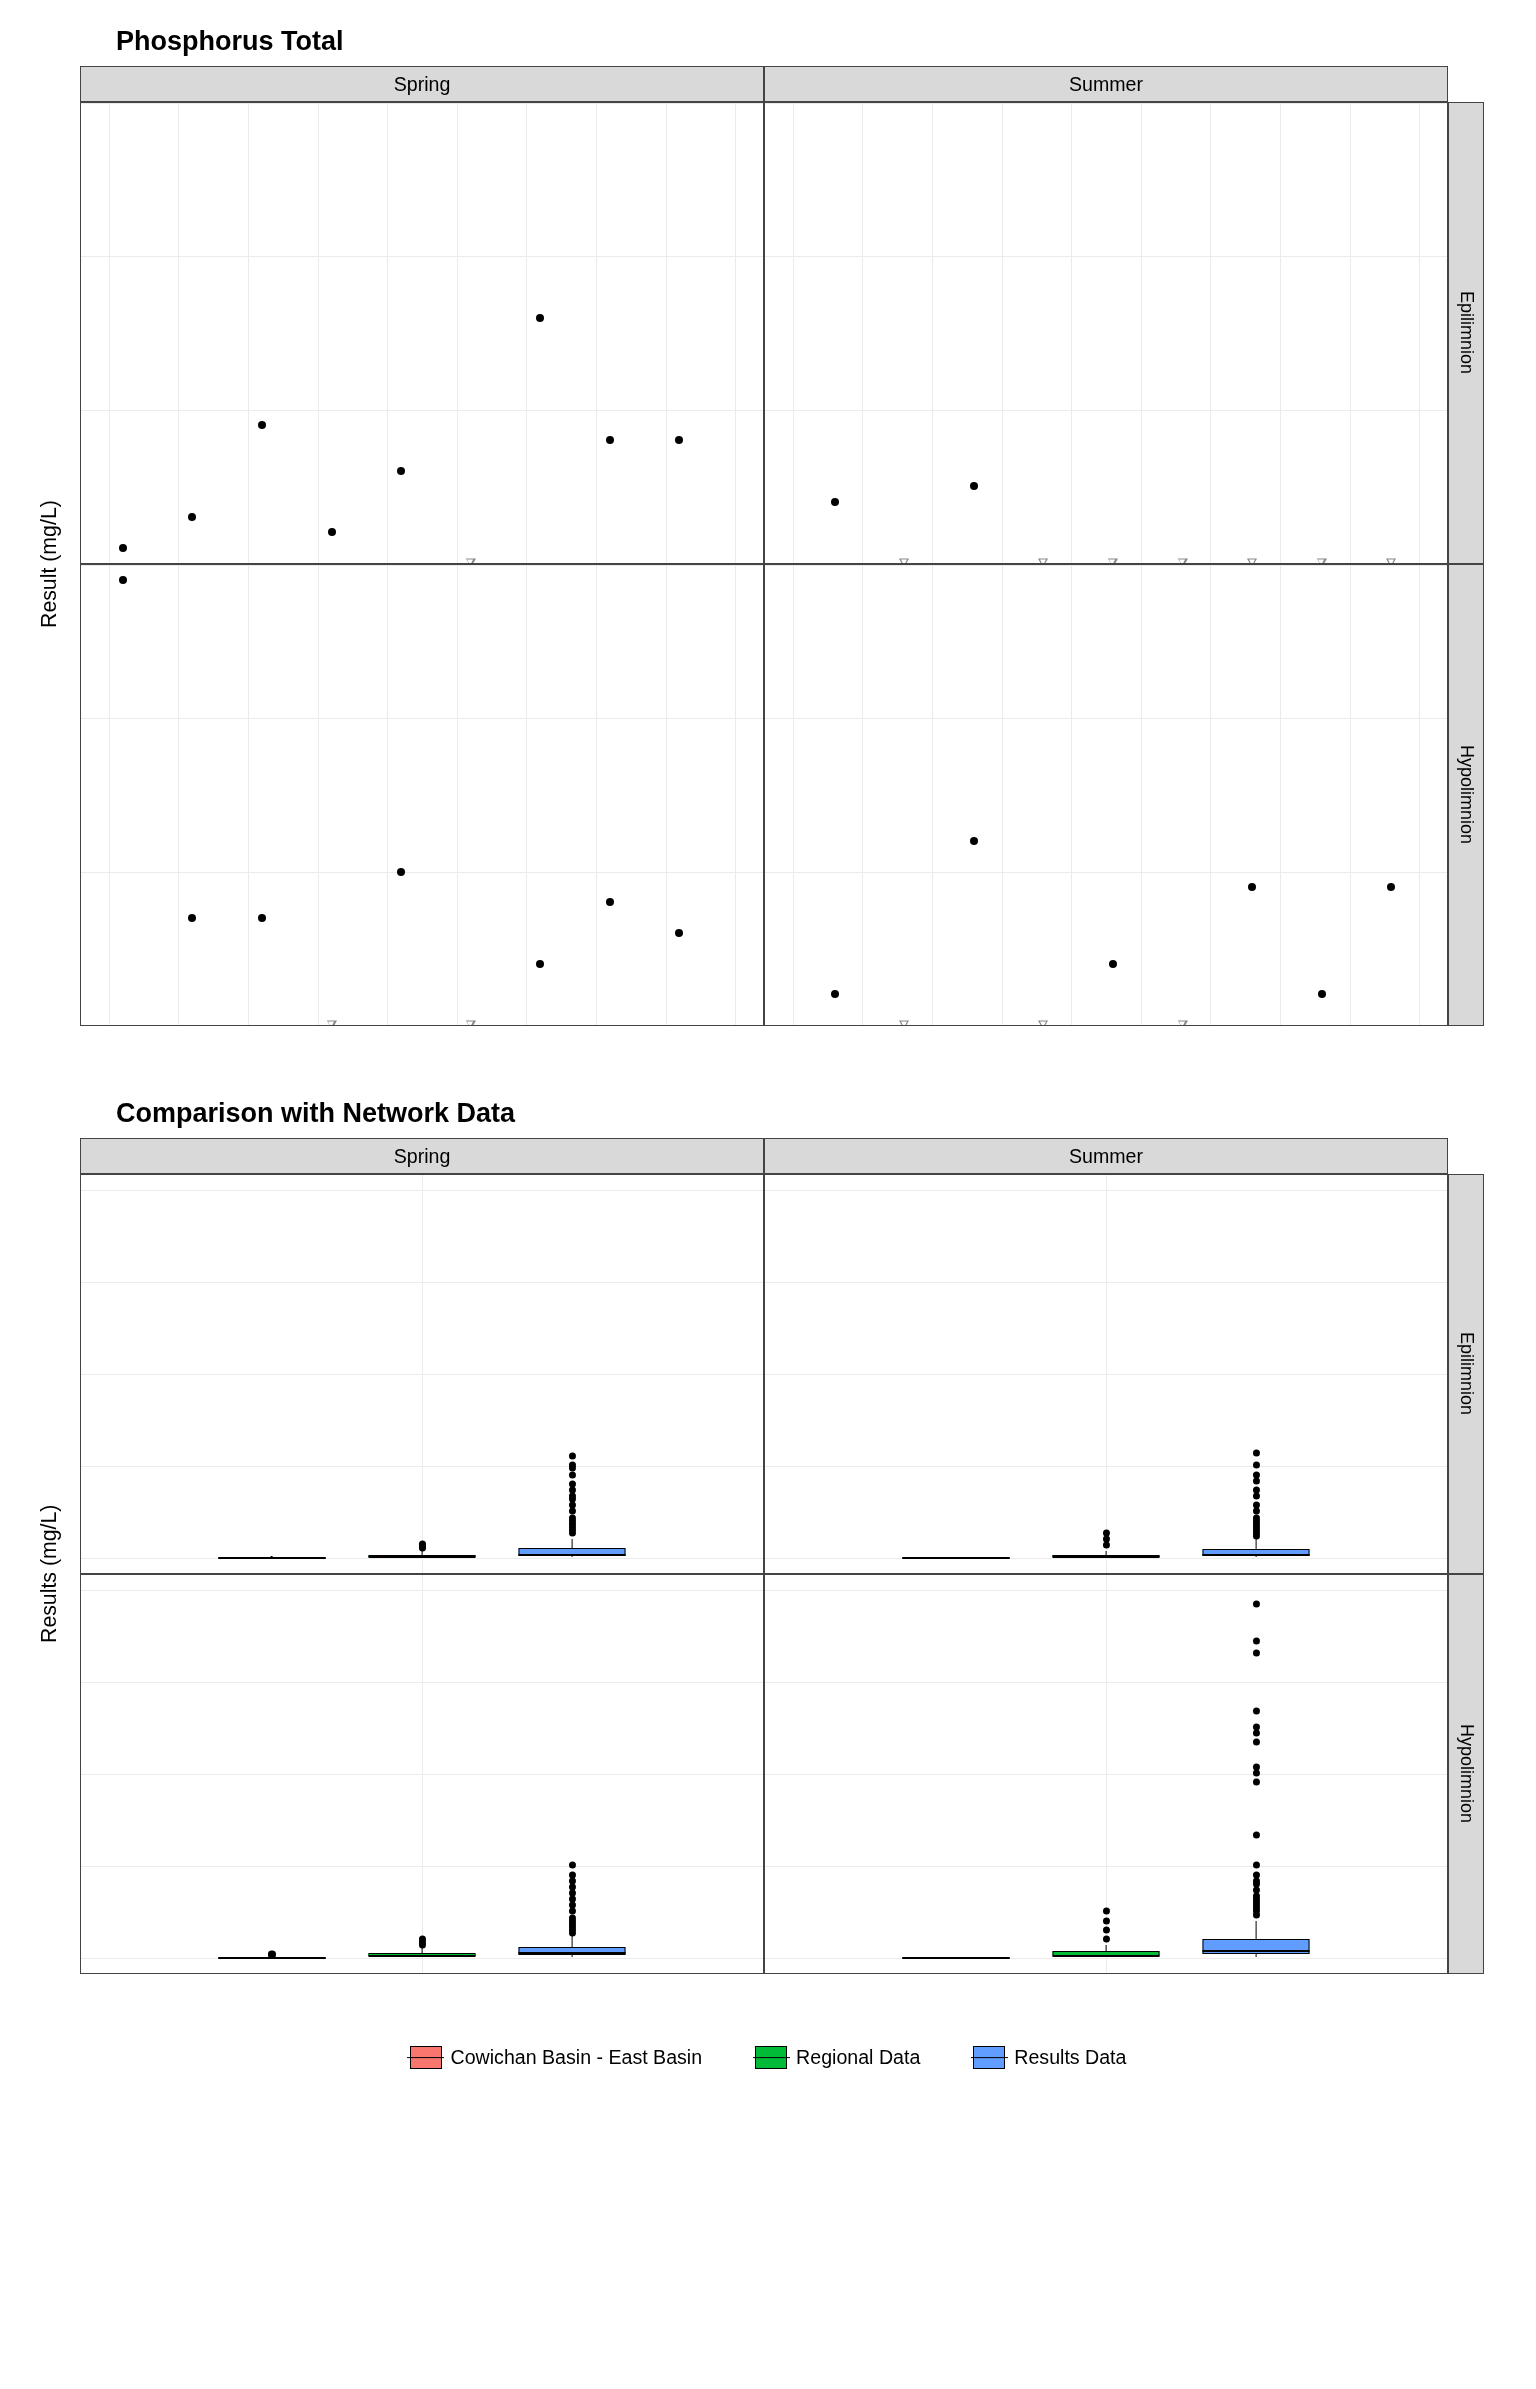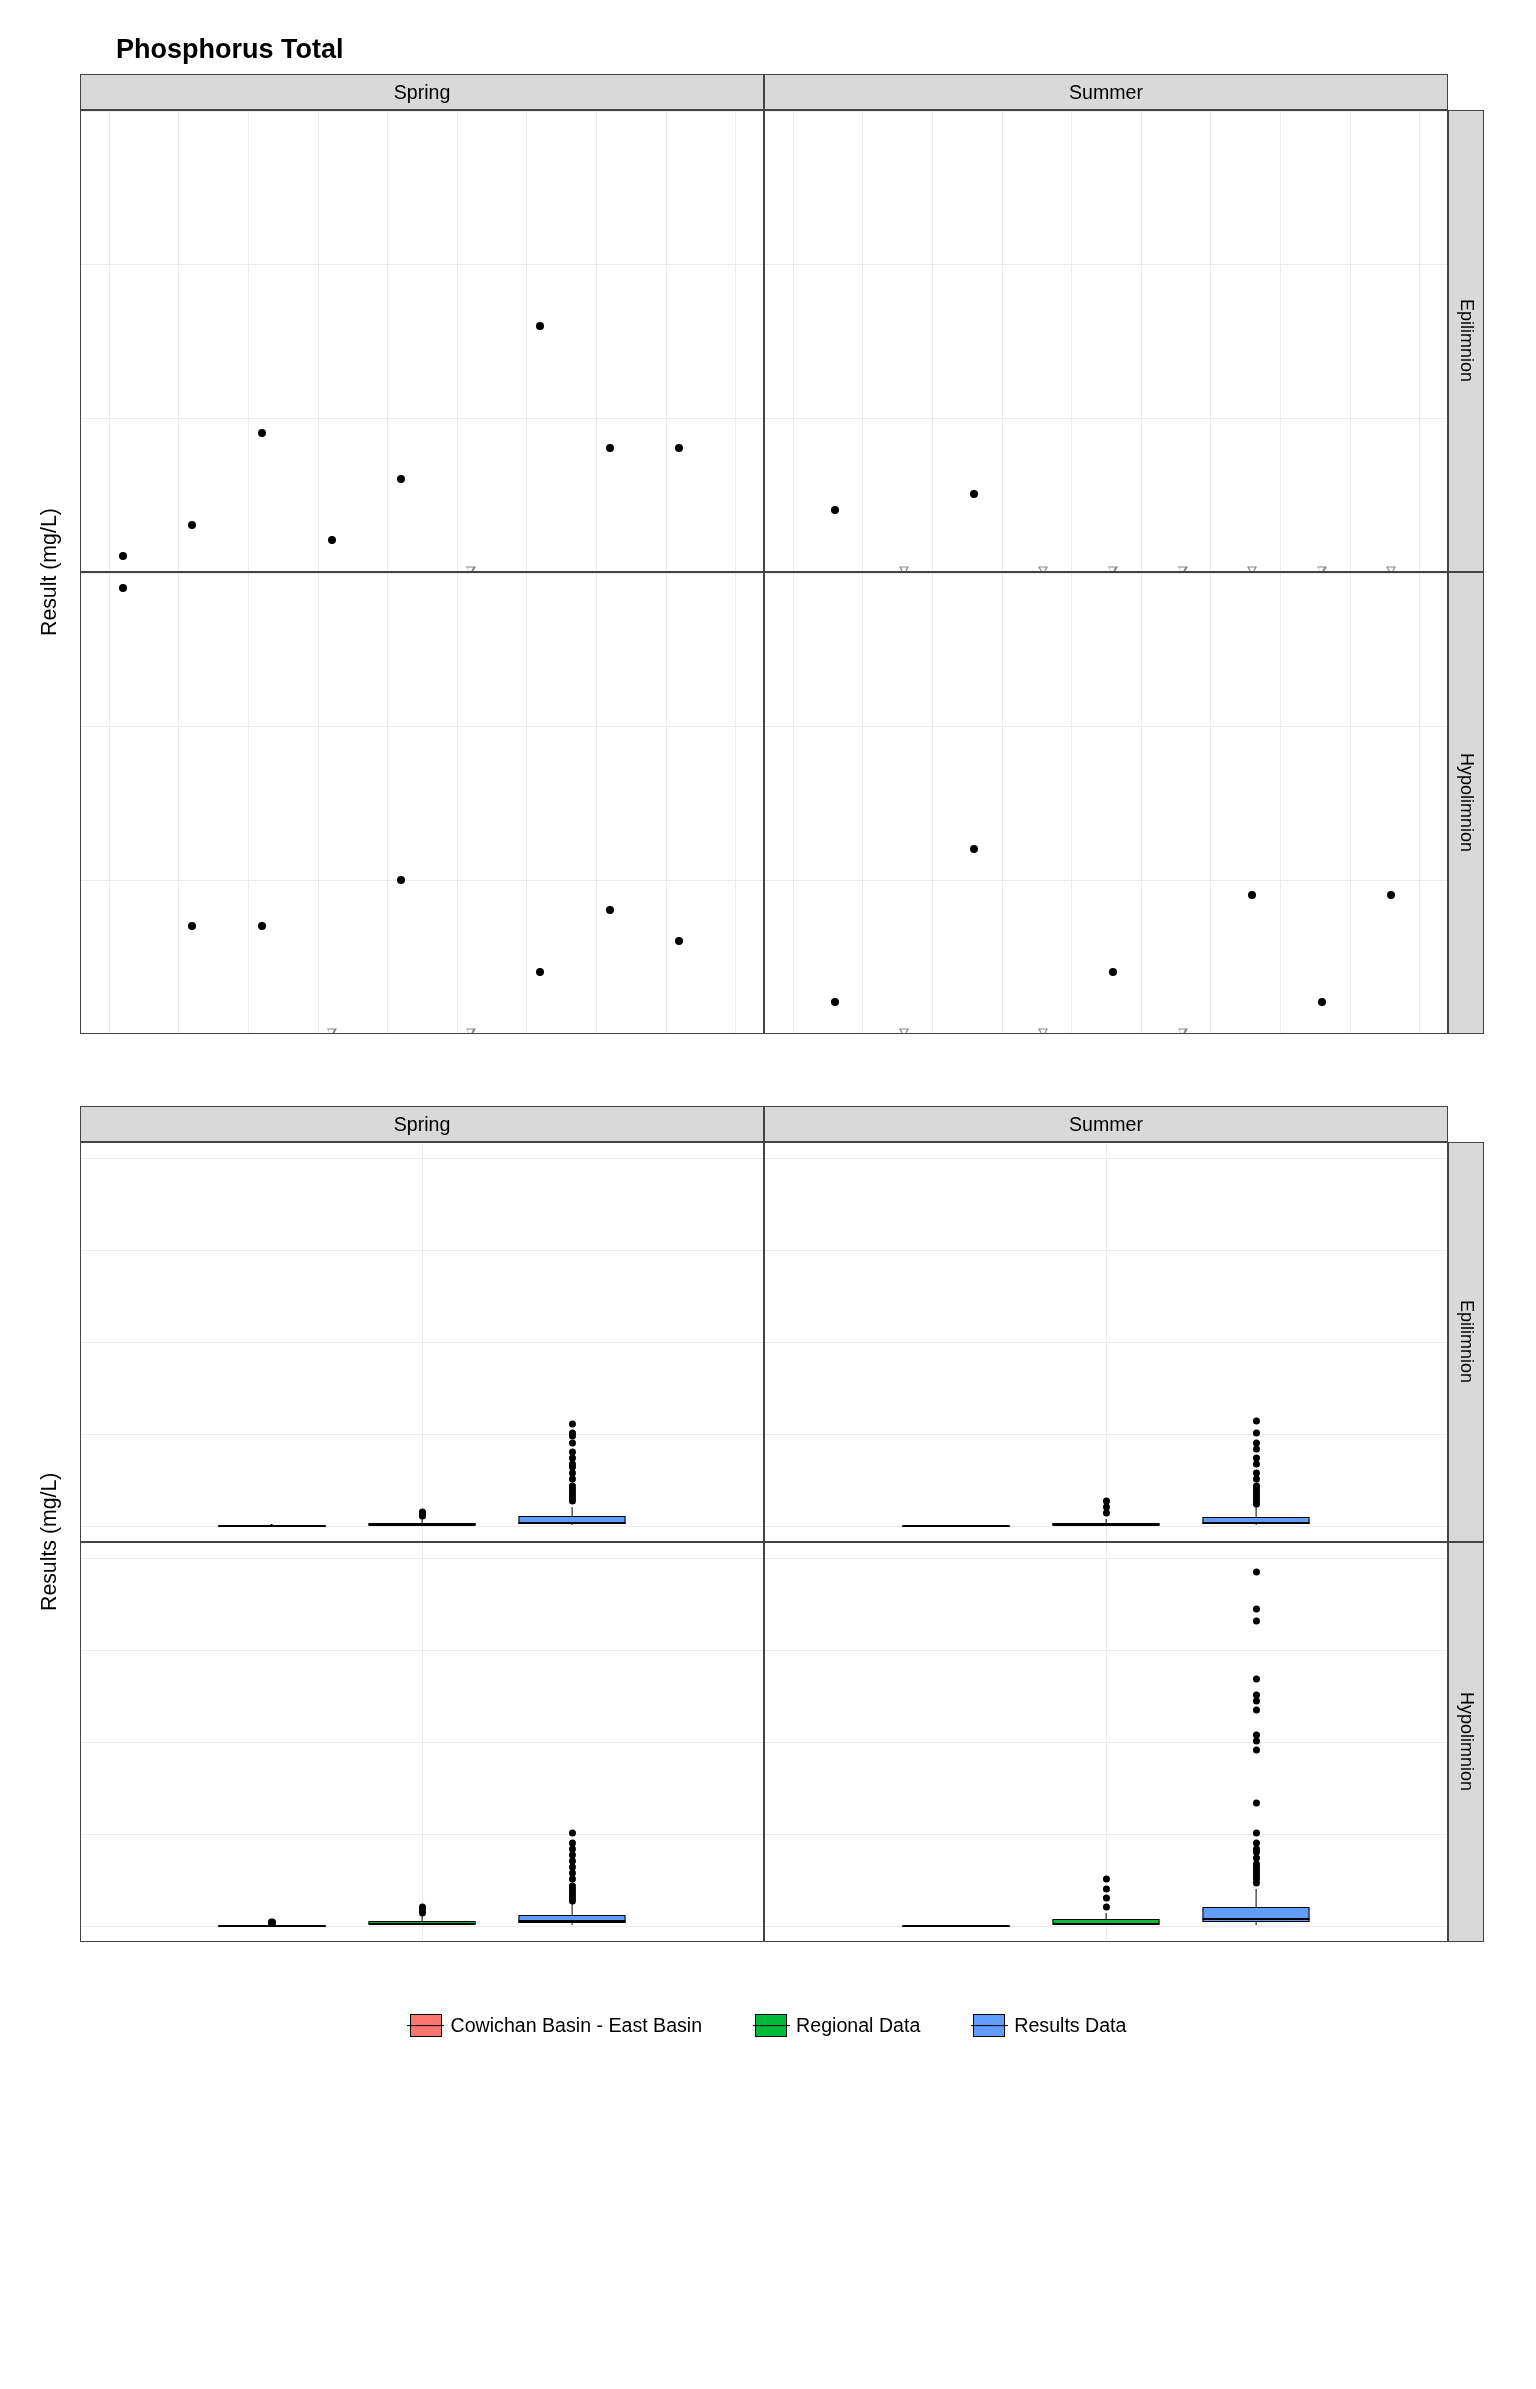--- a/index.html
+++ b/index.html
@@ -7,21 +7,21 @@
     font-family: Arial, Helvetica, sans-serif;
     background: #fff;
     margin: 0;
     padding: 18px;
     width: 1536px;
   }
   .chart-block { margin-bottom: 36px; }
   .chart-title {
     font-size: 27px;
     color: #000;
-    margin: 16px 0 9px 98px;
+    margin: 8px 0 9px 98px;
   }
   .facet-grid {
     display: grid;
     position: relative;
   }
   .scatter-grid {
     grid-template-columns: 62px 684px 684px 36px;
     grid-template-rows: 36px 462px 462px 36px;
   }
   .box-grid {
@@ -213,20 +213,21 @@
         <div class="pt-tri" style="left: 61.2245%; top: 100%;"></div>
       </div>
     <div class="strip-right" style="grid-column:4;grid-row:3">Hypolimnion</div>
 
     <div style="grid-column:2;grid-row:4"></div>
     <div style="grid-column:3;grid-row:4"></div>
   </div>
 </div>
 
 <div class="chart-block">
+  <h2 class="chart-title">Comparison with Network Data</h2>
   <div class="facet-grid box-grid">
     <div class="y-axis-label" style="grid-row:2 / span 2;">Results (mg/L)</div>
 
     <div style="grid-column:1;grid-row:1"></div>
     <div class="strip-top" style="grid-column:2;grid-row:1">Spring</div>
     <div class="strip-top" style="grid-column:3;grid-row:1">Summer</div>
     <div style="grid-column:4;grid-row:1"></div>
 
     <div class="panel" id="b-sp-epi" style="grid-column:2;grid-row:2">
         <div class="gridline-h" style="top: 96.1538%;"></div>

